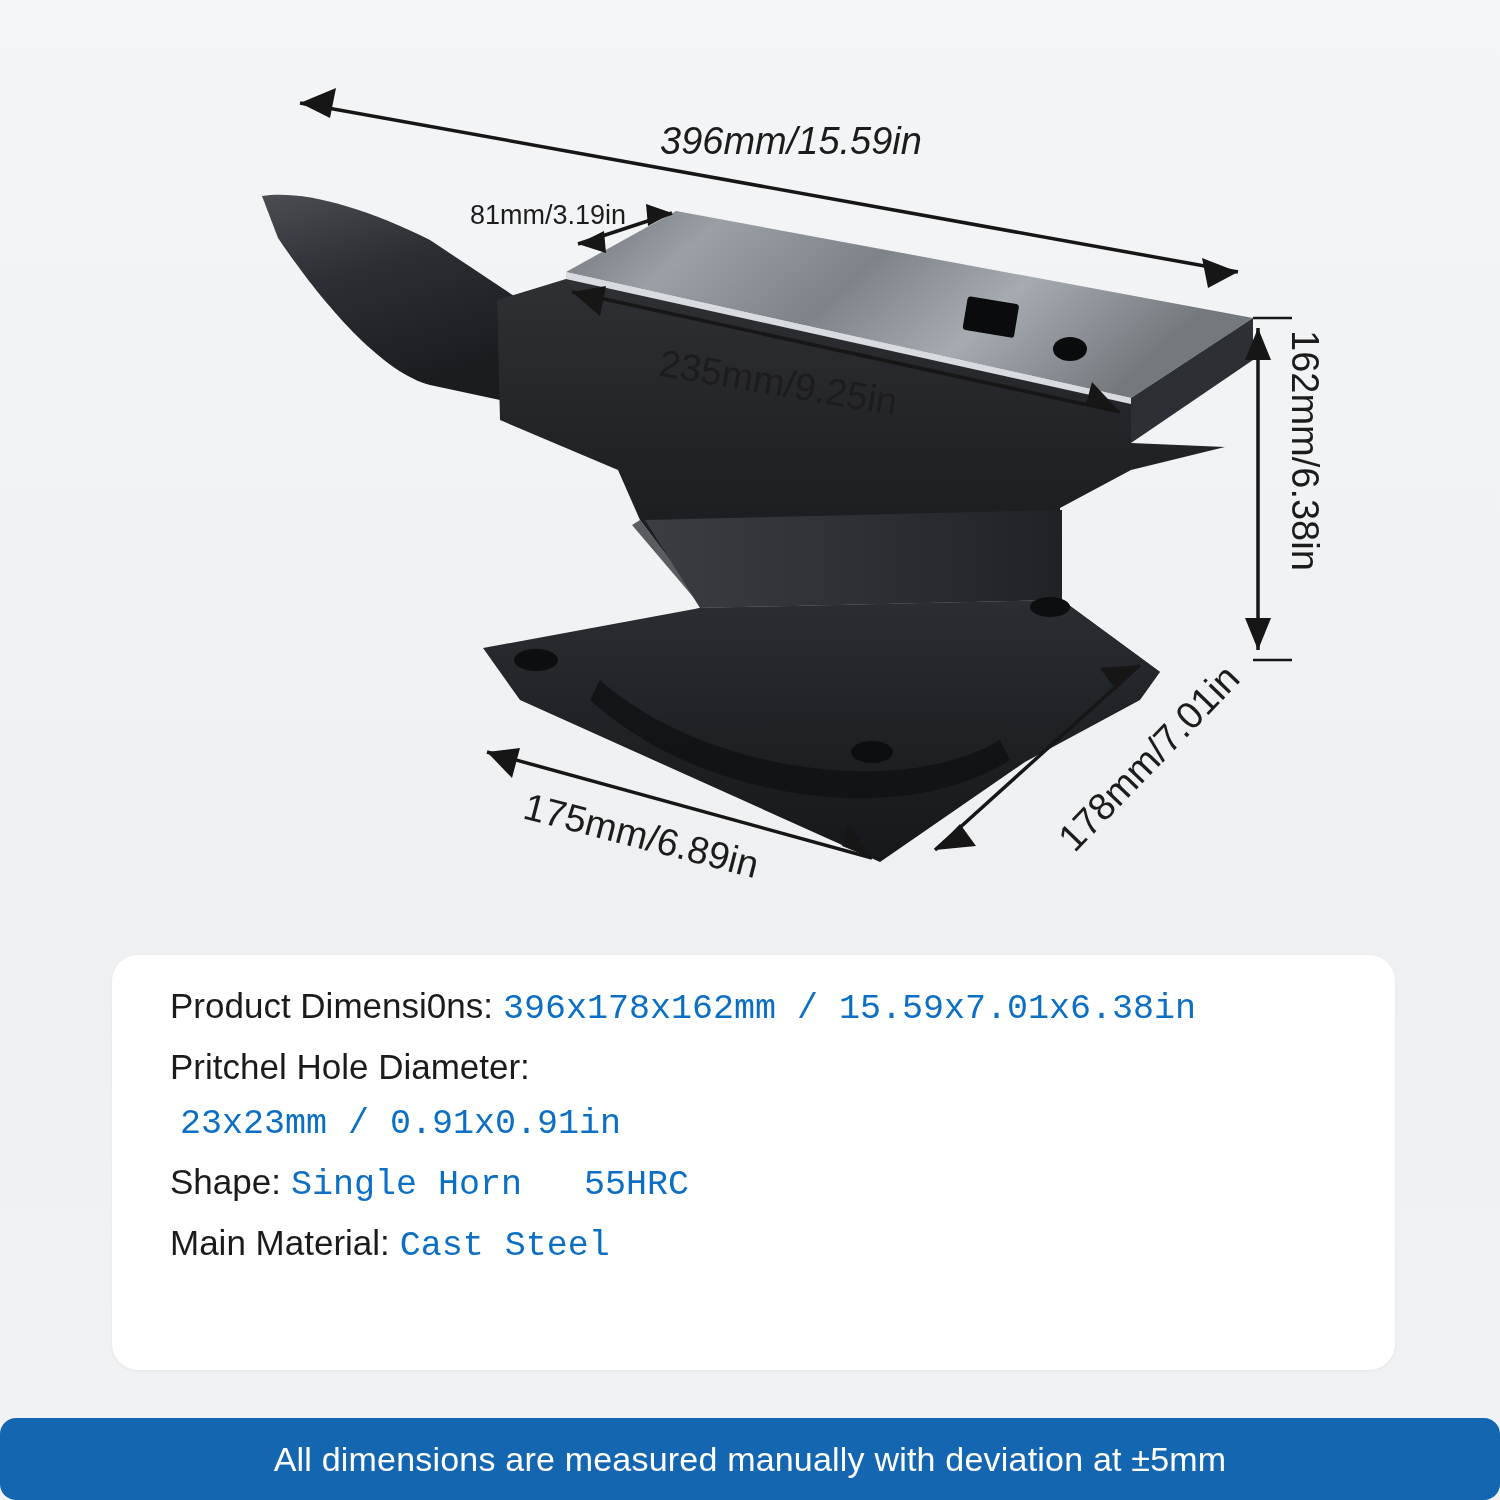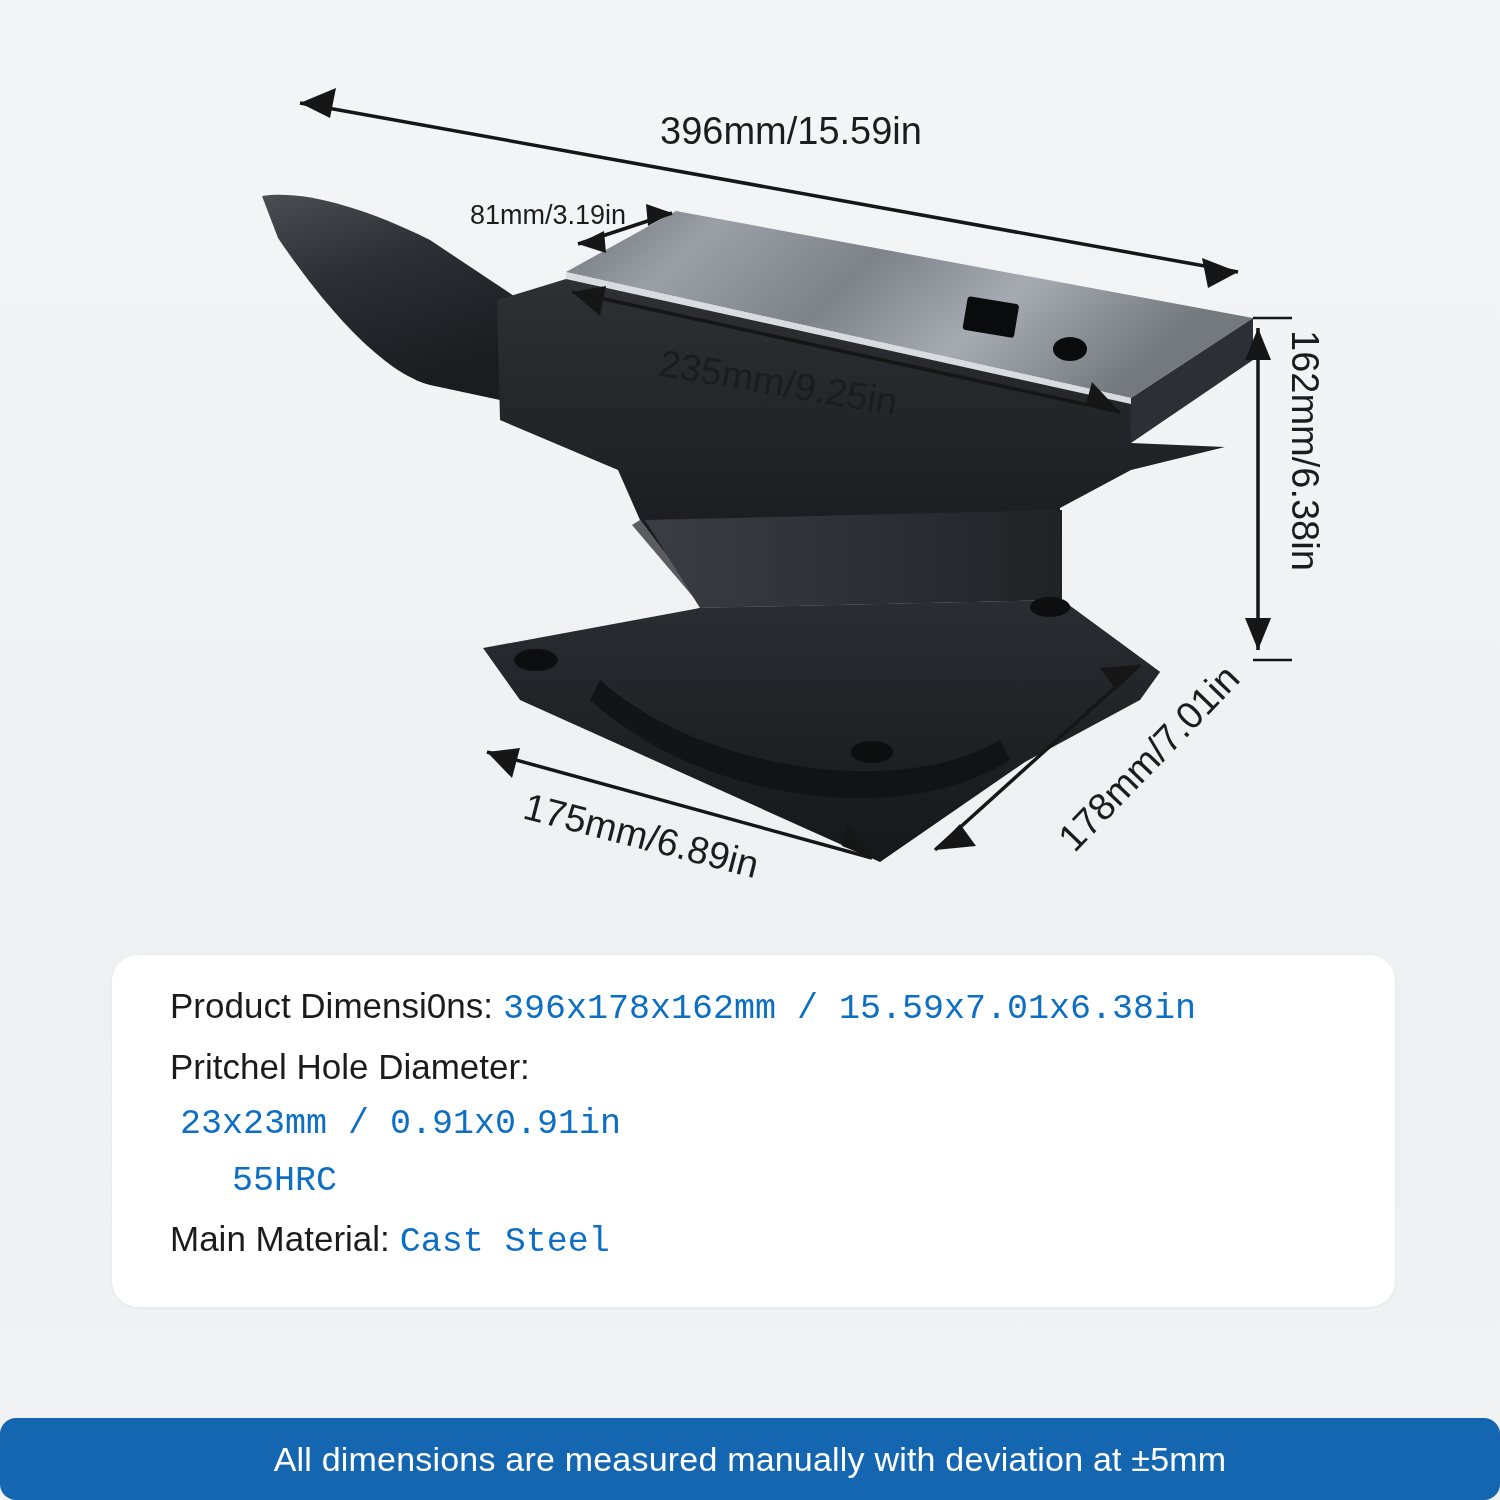--- a/index.html
+++ b/index.html
@@ -34,22 +34,23 @@
   }
 
   .dim-label {
     position: absolute;
     color: #1c1c1c;
     font-family: "Liberation Sans", sans-serif;
     white-space: nowrap;
   }
   .dim-396 {
     left: 660px;
-    top: 110px;
-    font-size: 38px;
+    top: 120px;
+    font-size: 38px;
+    font-style: italic;
   }
   .dim-81 {
     left: 470px;
     top: 200px;
     font-size: 27px;
   }
   .dim-235 {
     left: 663px;
     top: 342px;
     font-size: 38px;
@@ -77,21 +78,21 @@
     transform: rotate(-46deg);
     transform-origin: left top;
   }
 
   
   .spec-card {
     position: absolute;
     left: 112px;
     top: 955px;
     width: 1283px;
-    height: 352px;
+    height: 415px;
     background: #ffffff;
     border-radius: 26px;
     box-shadow: 0 1px 3px rgba(0,0,0,0.06);
     padding: 30px 58px 0 58px;
     box-sizing: border-box;
   }
   .spec-row {
     display: flex;
     align-items: baseline;
     margin-bottom: 16px;
@@ -268,20 +269,24 @@
       </div>
     </div>
 
     <div class="spec-row">
       <div class="spec-group">
         <span class="spec-val">23x23mm / 0.91x0.91in</span>
       </div>
     </div>
 
     <div class="spec-row">
+      <div class="spec-group">
+        <span class="spec-key">Shape:</span>
+        <span class="spec-val">Single Horn</span>
+      </div>
       <div class="spec-gap"></div>
       <div class="spec-group">
         <span class="spec-val">55HRC</span>
       </div>
     </div>
 
     <div class="spec-row">
       <div class="spec-group">
         <span class="spec-key">Main Material:</span>
         <span class="spec-val">Cast Steel</span>

